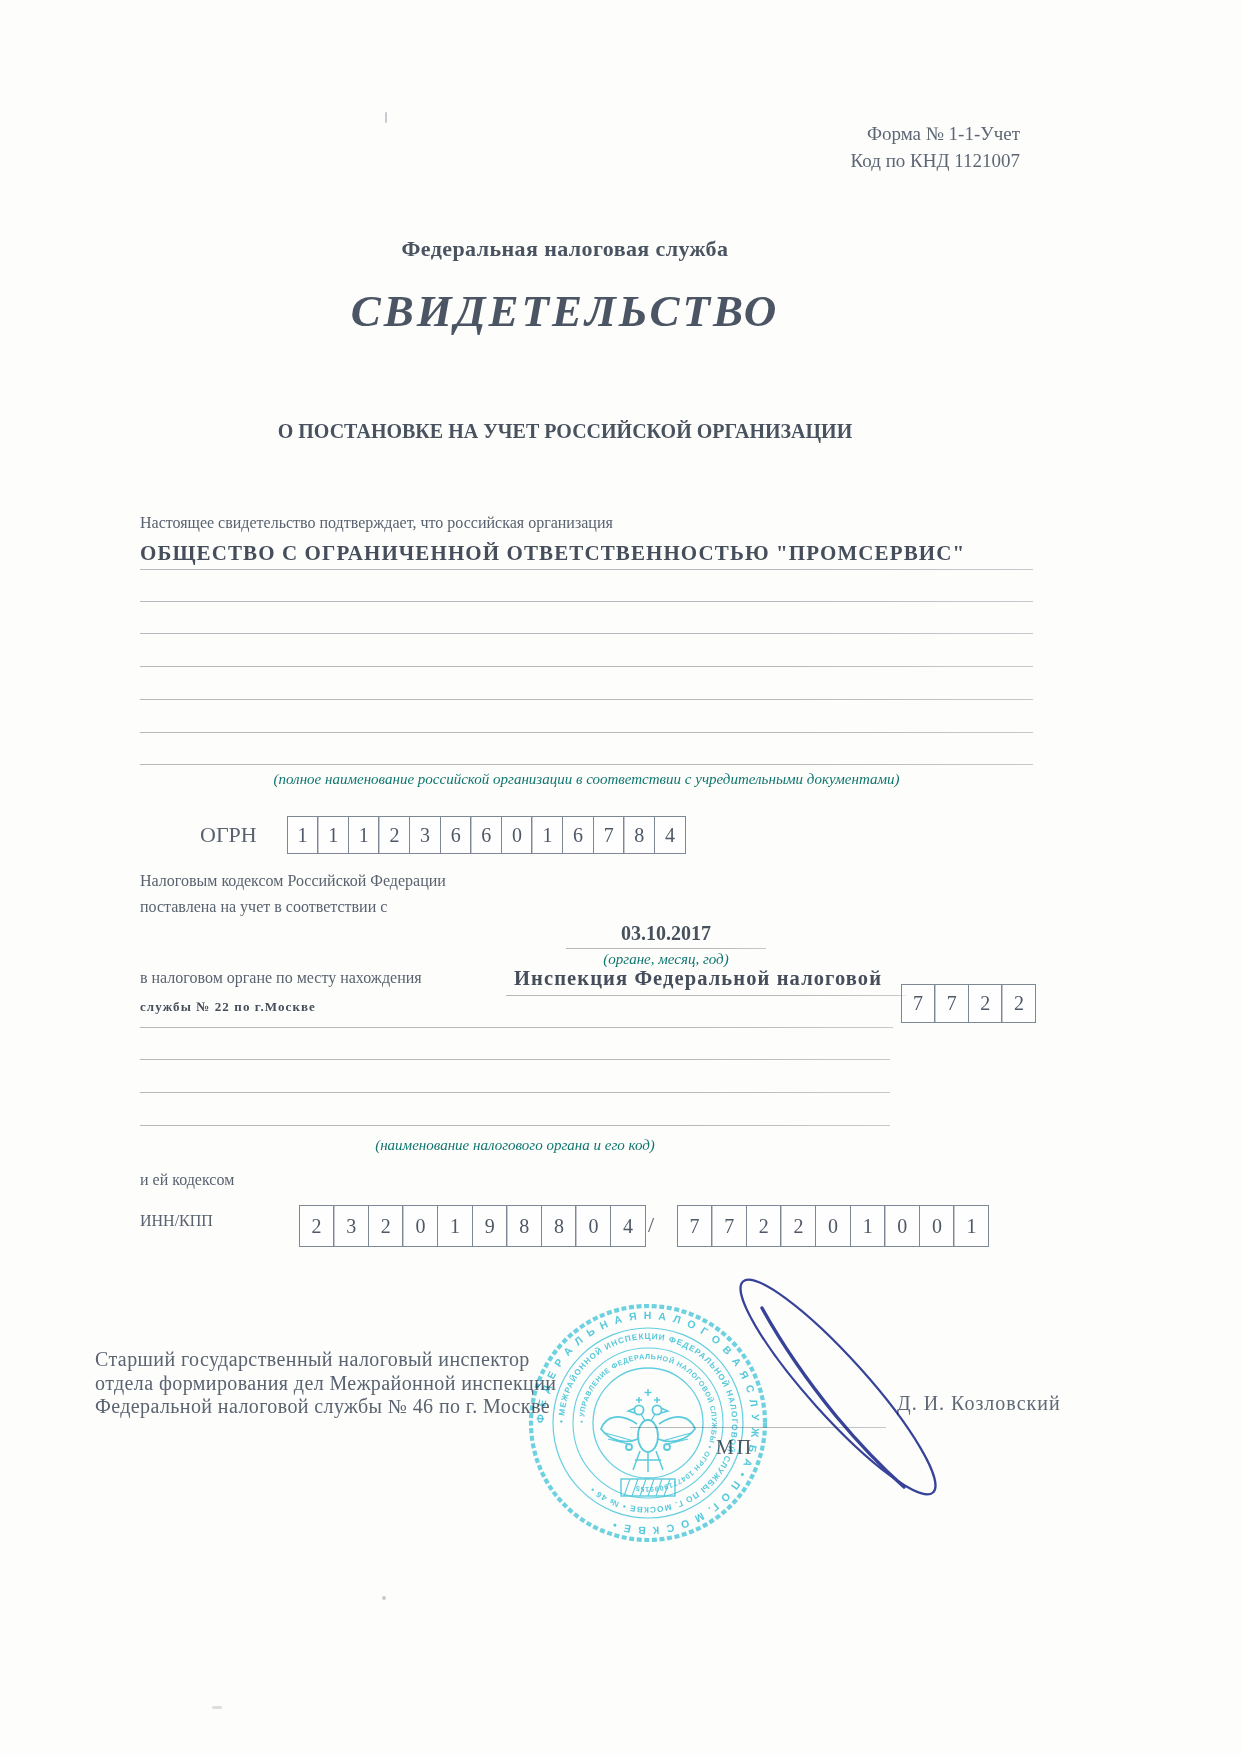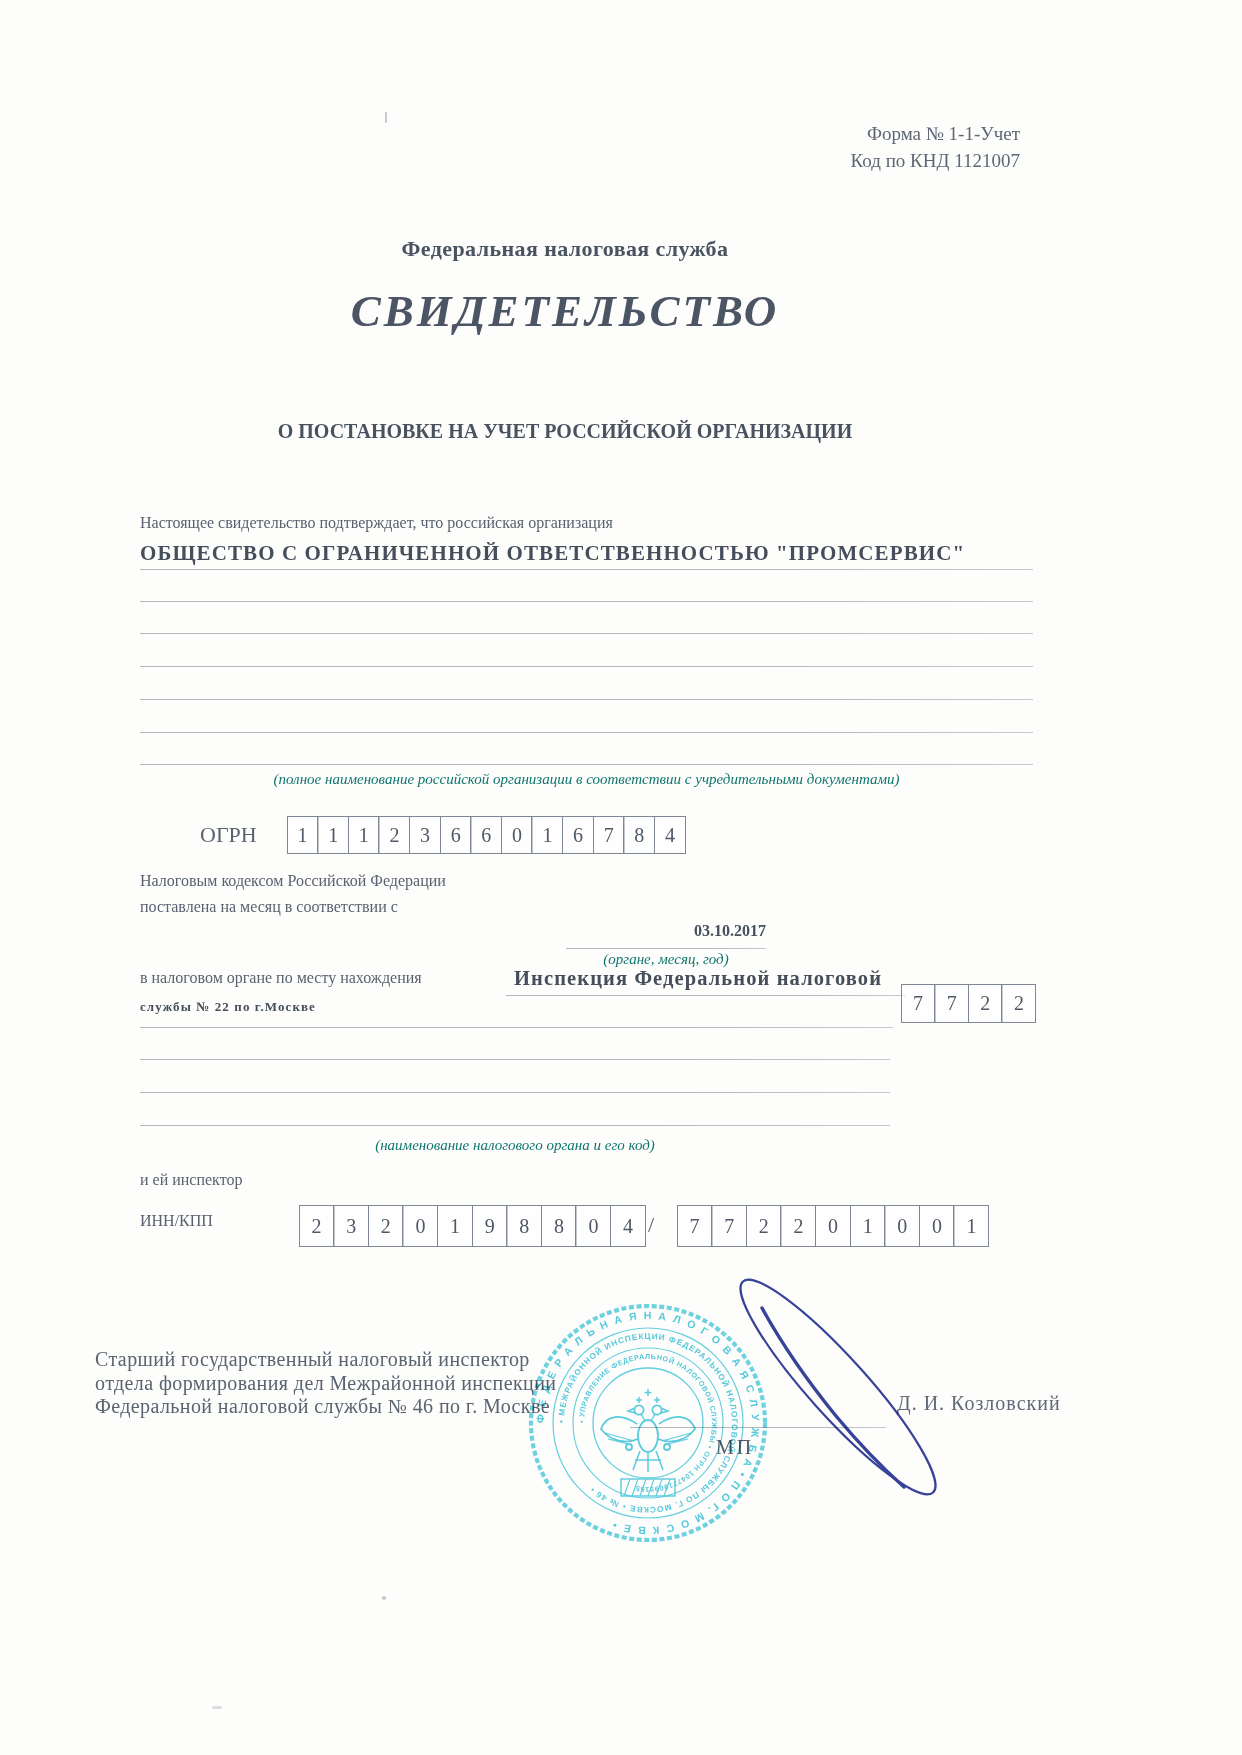--- a/index.html
+++ b/index.html
@@ -18,21 +18,21 @@
   .txt{font-size:16px;color:#59626e;}
   .big-bold{font-size:21px;font-weight:bold;letter-spacing:1.1px;color:#454e5a;}
   .rule{position:absolute;height:1px;background:linear-gradient(90deg,#b3b8bd 0 70%,#c6cace);}
   .caption{font-style:italic;font-size:15px;color:#0f766e;}
   .cellrow{position:absolute;display:flex;}
   .cell{width:30px;height:36px;border:1.4px solid #7e8894;margin-left:-1.4px;
         display:flex;align-items:center;justify-content:center;
         font-size:20px;color:#4e5866;background:rgba(255,255,255,.55);}
   .cell.lg{width:34px;height:40px;}
   .cell.code{width:33px;height:37px;}
-  .date-val{font-size:16px;font-weight:bold;color:#47515e;text-align:right;}
+  .date-val{font-size:20px;font-weight:bold;color:#47515e;text-align:center;}
   .official{font-size:20px;line-height:23.5px;color:#5a6370;letter-spacing:.4px;}
   .signer{font-size:20px;color:#5f6976;letter-spacing:1px;}
   .mp{font-size:20px;color:#515b68;letter-spacing:3px;}
   .artifact{position:absolute;background:#9aa0a8;opacity:.55;border-radius:2px;}
   svg text{font-family:"Liberation Sans","DejaVu Sans",sans-serif;}
 </style>
 </head>
 <body>
 
 <div class="page">
@@ -68,21 +68,21 @@
     <div class="cell">6</div>
     <div class="cell">6</div>
     <div class="cell">0</div>
     <div class="cell">1</div>
     <div class="cell">6</div>
     <div class="cell">7</div>
     <div class="cell">8</div>
     <div class="cell">4</div>
   </div>
 
-  <div class="abs txt" style="left:140px;top:898px">поставлена на месяц в соответствии с</div>
+  <div class="abs txt" style="left:140px;top:898px">поставлена на учет в соответствии с</div>
   <div class="abs txt" style="left:140px;top:872px">Налоговым кодексом Российской Федерации</div>
   <div class="abs date-val" style="left:566px;top:922px;width:200px">03.10.2017</div>
   <div class="rule" style="left:566px;top:948px;width:200px"></div>
   <div class="abs caption center" style="left:566px;top:951px;width:200px">(органе, месяц, год)</div>
 
   <div class="abs txt" style="left:140px;top:969px">в налоговом органе по месту нахождения</div>
   <div class="abs big-bold" style="left:514px;top:967px;font-size:20.5px">Инспекция Федеральной налоговой</div>
   <div class="rule" style="left:506px;top:995px;width:400px"></div>
   <div class="abs big-bold" style="left:140px;top:999px;font-size:13px">службы № 22 по г.Москве</div>
   <div class="rule" style="left:140px;top:1027px;width:753px"></div>
@@ -92,21 +92,21 @@
     <div class="cell code">7</div>
     <div class="cell code">2</div>
     <div class="cell code">2</div>
   </div>
 
   <div class="rule" style="left:140px;top:1059px;width:750px"></div>
   <div class="rule" style="left:140px;top:1092px;width:750px"></div>
   <div class="rule" style="left:140px;top:1125px;width:750px"></div>
   <div class="abs caption center" style="left:140px;top:1137px;width:750px">(наименование налогового органа и его код)</div>
 
-  <div class="abs txt" style="left:140px;top:1171px">и ей инспектор</div>
+  <div class="abs txt" style="left:140px;top:1171px">и ей кодексом</div>
   <div class="abs txt" style="left:140px;top:1212px">ИНН/КПП</div>
 
   <div class="cellrow" style="left:300px;top:1205px">
     <div class="cell lg">2</div>
     <div class="cell lg">3</div>
     <div class="cell lg">2</div>
     <div class="cell lg">0</div>
     <div class="cell lg">1</div>
     <div class="cell lg">9</div>
     <div class="cell lg">8</div>

